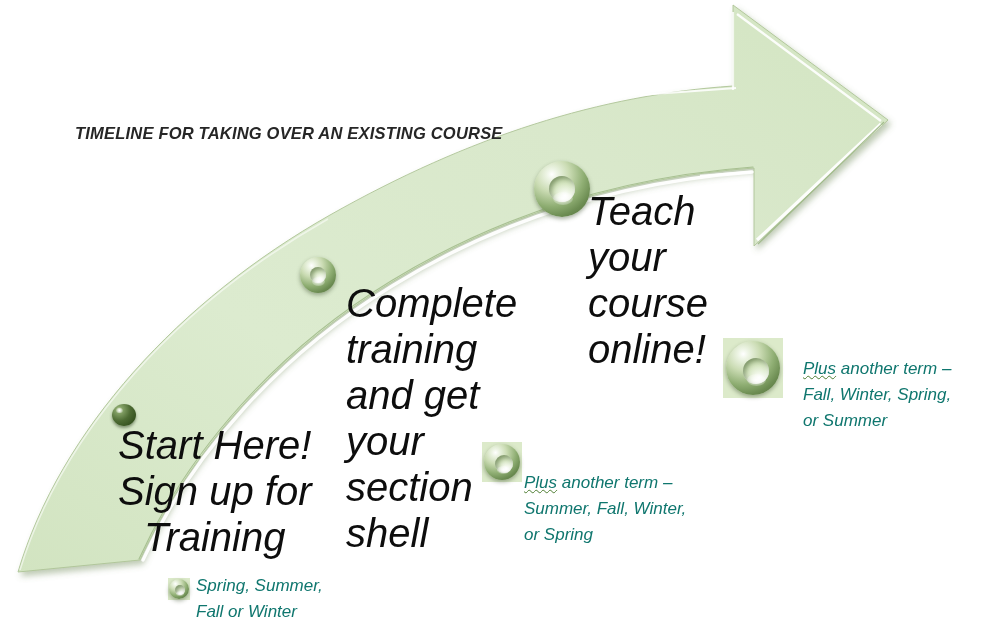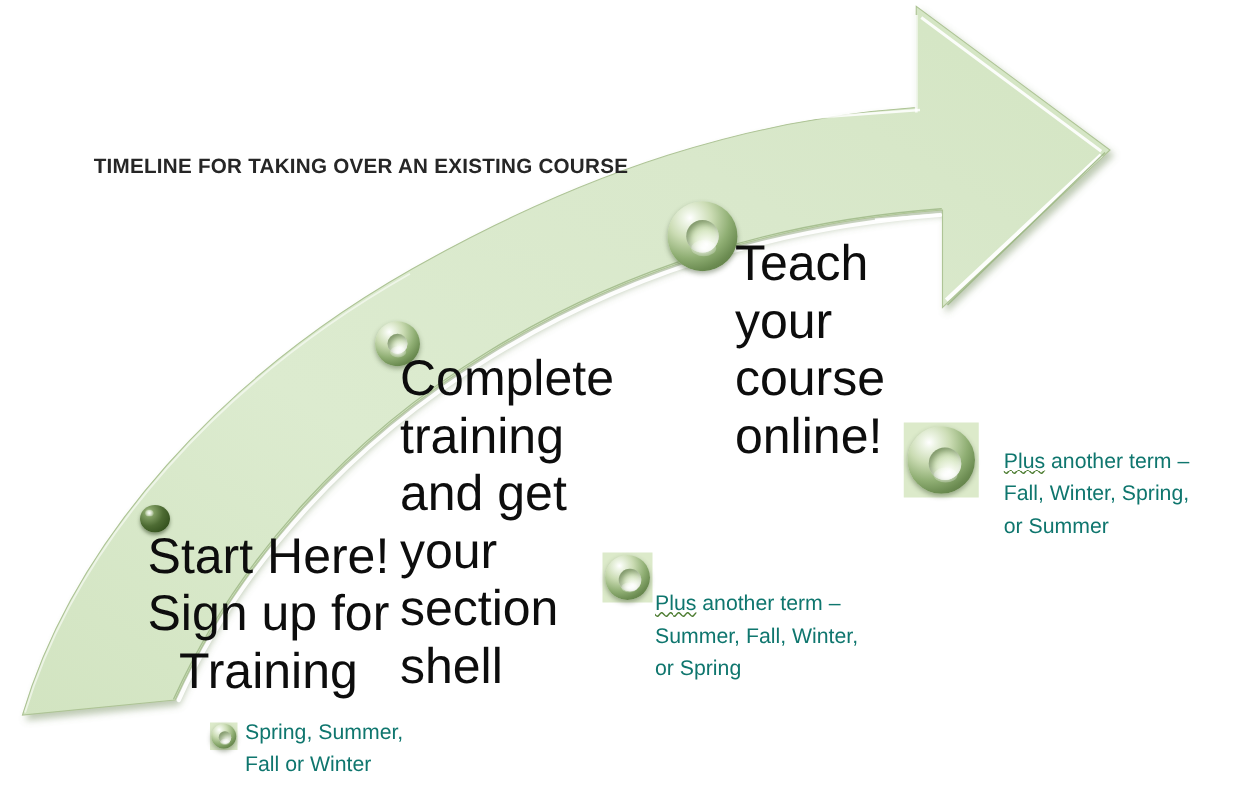--- a/index.html
+++ b/index.html
@@ -24,40 +24,41 @@
   #arrow-svg {
     position: absolute;
     left: 0; top: 0;
     width: 1000px;
     height: 630px;
   }
   .txt {
     position: absolute;
     white-space: pre;
     line-height: 1.02;
+    font-style: italic;
   }
   
   #diagram-title {
     left: 75px;
     top: 122px;
     font-size: 16.5px;
     font-weight: bold;
     letter-spacing: 0.2px;
     line-height: 1.45;
     color: #262626;
   }
   
   .stage-label {
     font-size: 40px;
     font-weight: normal;
     line-height: 1.15;
     color: #0d0d0d;
   }
   #label-start  { left: 118px; top: 422px; text-align: center; }
-  #label-complete { left: 320px; top: 280px; }
+  #label-complete { left: 346px; top: 280px; }
   #label-teach  { left: 588px; top: 188px; }
 
   
   .note-label {
     font-size: 17px;
     line-height: 1.52;
     color: #0f766e;
   }
   #note-top   { left: 803px; top: 356px; }
   #note-mid   { left: 524px; top: 470px; }

